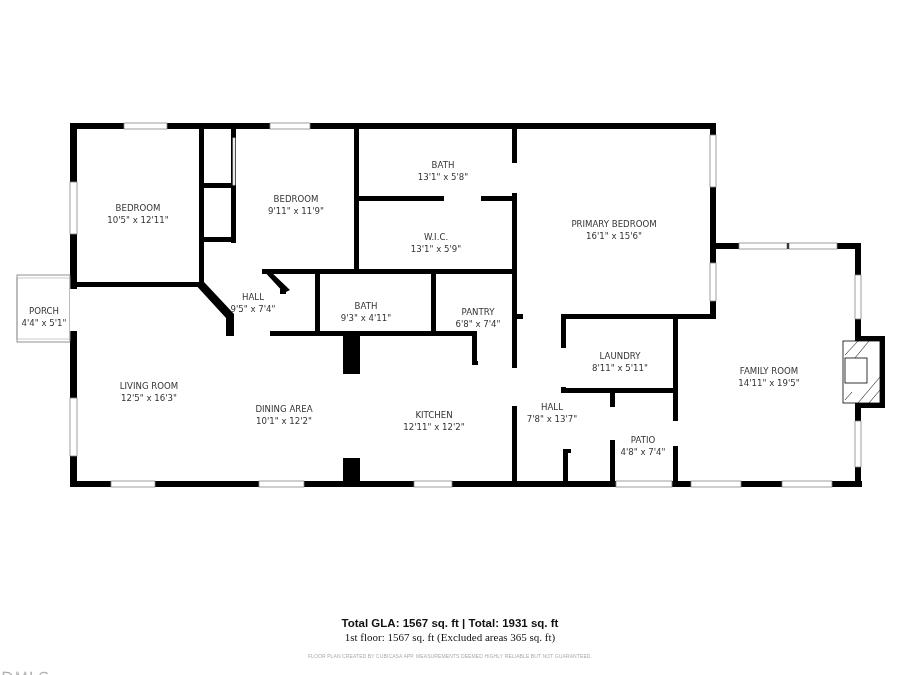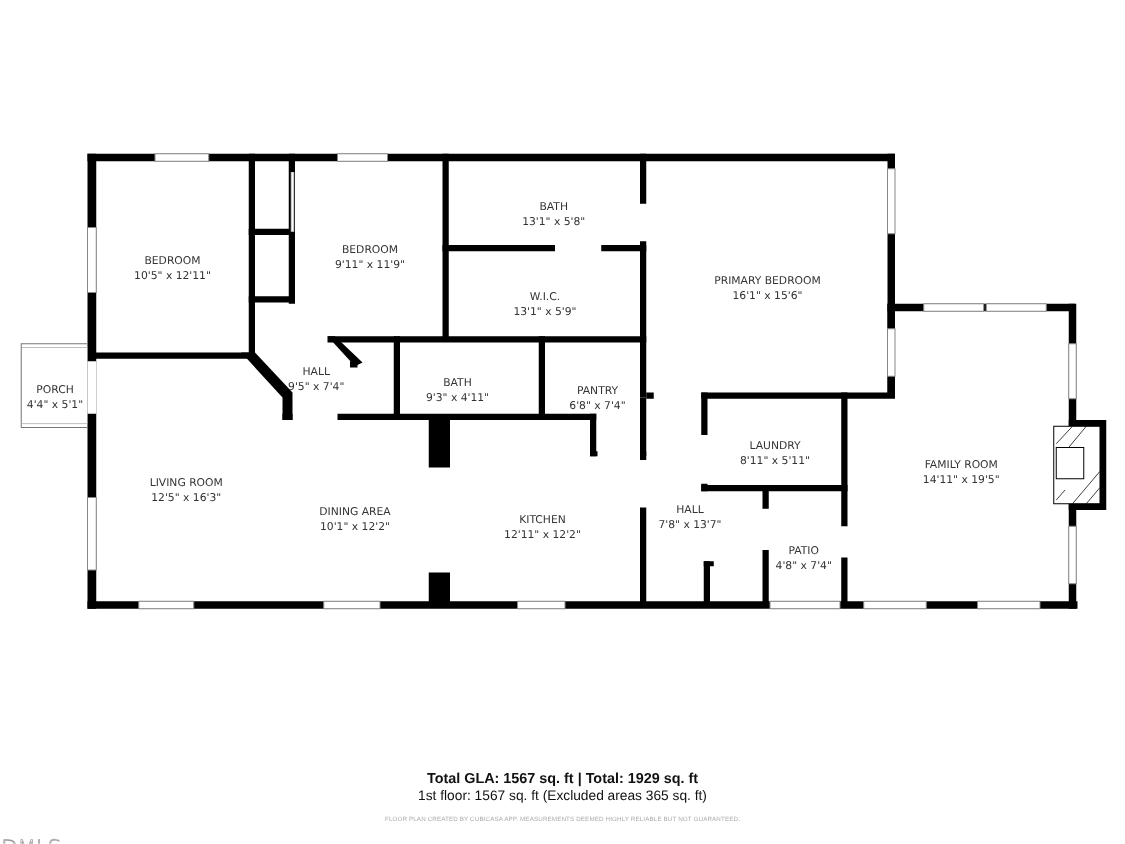--- a/index.html
+++ b/index.html
@@ -7,21 +7,21 @@
            font-family: "DejaVu Sans", sans-serif; }
     #plan { position: absolute; left: 0; top: 0; width: 900px; height: 675px; }
     .wall { fill: #000; }
     .win { fill: #fff; stroke: #888; stroke-width: 0.8; }
     .gap { fill: #fff; }
     .room-name { font-family: "DejaVu Sans", sans-serif; font-size: 8.6px; fill: #333; text-anchor: middle; }
     .room-dim  { font-family: "DejaVu Sans", sans-serif; font-size: 8.6px; fill: #333; text-anchor: middle; }
     .totals { position: absolute; left: 0; width: 900px; text-align: center; color: #111; }
     .totals .t1 { position: absolute; top: 617px; left: 0; width: 900px; font-family: "Liberation Sans", sans-serif;
                   font-weight: bold; font-size: 11.5px; }
-    .totals .t2 { position: absolute; top: 631px; left: 0; width: 900px; font-family: Liberation Sans, sans-serif;
+    .totals .t2 { position: absolute; top: 631px; left: 0; width: 900px; font-family: Liberation Serif, serif;
                   font-size: 11px; }
     .disclaimer { position: absolute; top: 653px; left: 0; width: 900px; text-align: center;
                   font-family: "Liberation Sans", sans-serif; font-size: 5px; color: #aaa; letter-spacing: 0.1px; }
     .watermark { position: absolute; left: 1px; top: 632px; font-family: "DejaVu Sans", sans-serif;
                  font-size: 17px; font-weight: 200; color: #fff; -webkit-text-stroke: 0.6px #9a9a9a; letter-spacing: 0px; margin-top: 37px; }
   </style>
 </head>
 <body>
 
 <svg id="plan" viewBox="0 0 900 675" xmlns="http://www.w3.org/2000/svg">
@@ -177,17 +177,17 @@
 
     <text class="room-name" x="643" y="443">PATIO</text>
     <text class="room-dim" x="643" y="455">4'8" x 7'4"</text>
 
     <text class="room-name" x="769" y="374">FAMILY ROOM</text>
     <text class="room-dim" x="769" y="386">14'11" x 19'5"</text>
   </g>
 </svg>
 
 <div class="totals">
-  <div class="t1">Total GLA: 1567 sq. ft | Total: 1929 sq. ft</div>
+  <div class="t1">Total GLA: 1567 sq. ft | Total: 1931 sq. ft</div>
   <div class="t2">1st floor: 1567 sq. ft (Excluded areas 365 sq. ft)</div>
 </div>
 <div class="disclaimer">FLOOR PLAN CREATED BY CUBICASA APP. MEASUREMENTS DEEMED HIGHLY RELIABLE BUT NOT GUARANTEED.</div>
 <div class="watermark">DMLS</div>
 
 </body></html>

